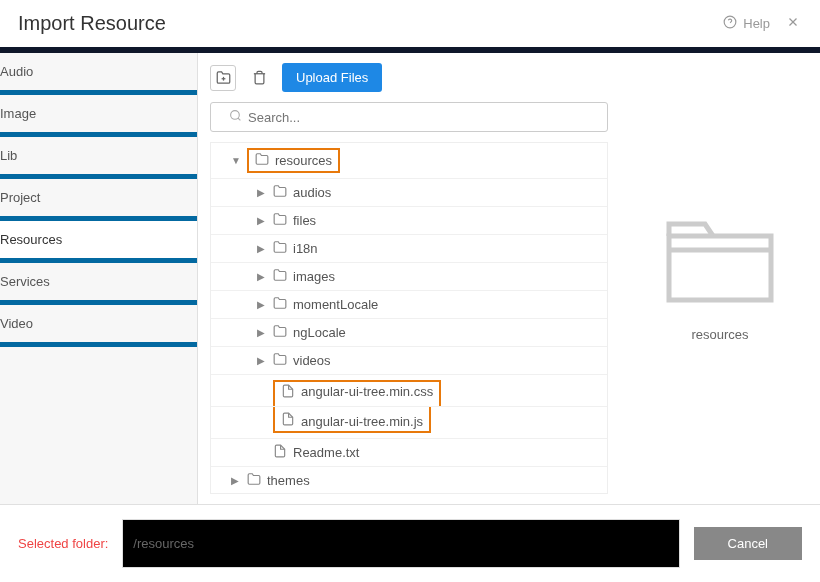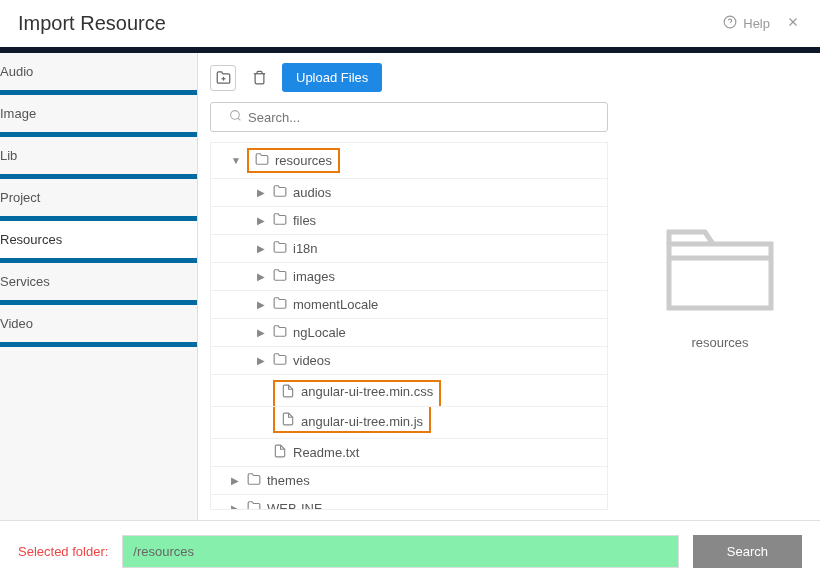--- a/index.html
+++ b/index.html
@@ -32,21 +32,21 @@
     .tree-row .indent { display: inline-block; }
     .caret { width: 10px; color: #888; font-size: 10px; }
     .tree-icon { color: #888; }
     
     .preview { width: 200px; display: flex; flex-direction: column; align-items: center; justify-content: center; gap: 20px; }
     .folder-preview { color: #ccc; }
     .preview-label { color: #666; font-size: 13px; }
     
     .footer { display: flex; align-items: center; padding: 14px 18px; border-top: 1px solid #e0e0e0; gap: 14px; }
     .footer-label { font-size: 13px; color: #ef4444; white-space: nowrap; }
-    .path-input { flex: 1; padding: 8px 10px; border: 1px solid #ddd; background: #86efac; font-size: 13px; color: #666; }
+    .path-input { flex: 1; padding: 16px 10px; border: 1px solid #ddd; background: #000000; font-size: 13px; color: #666; }
     .cancel-btn { padding: 9px 34px; background: #888; color: #fff; border: none; font-size: 13px; cursor: pointer; }
   </style>
 </head>
 <body>
 
 <div class="header">
   <div class="header-title">Import Resource</div>
   <div class="header-right">
     <div class="help-link">
       <span>
@@ -231,14 +231,14 @@
         <line x1="4" y1="34" x2="106" y2="34"></line>
       </svg>
     </div>
     <div class="preview-label">resources</div>
   </div>
 </div>
 
 <div class="footer">
   <span class="footer-label">Selected folder:</span>
   <input class="path-input" type="text" readonly="" value="/resources" style="">
-  <button class="cancel-btn">Search</button>
+  <button class="cancel-btn">Cancel</button>
 </div>
 
 </body></html>

